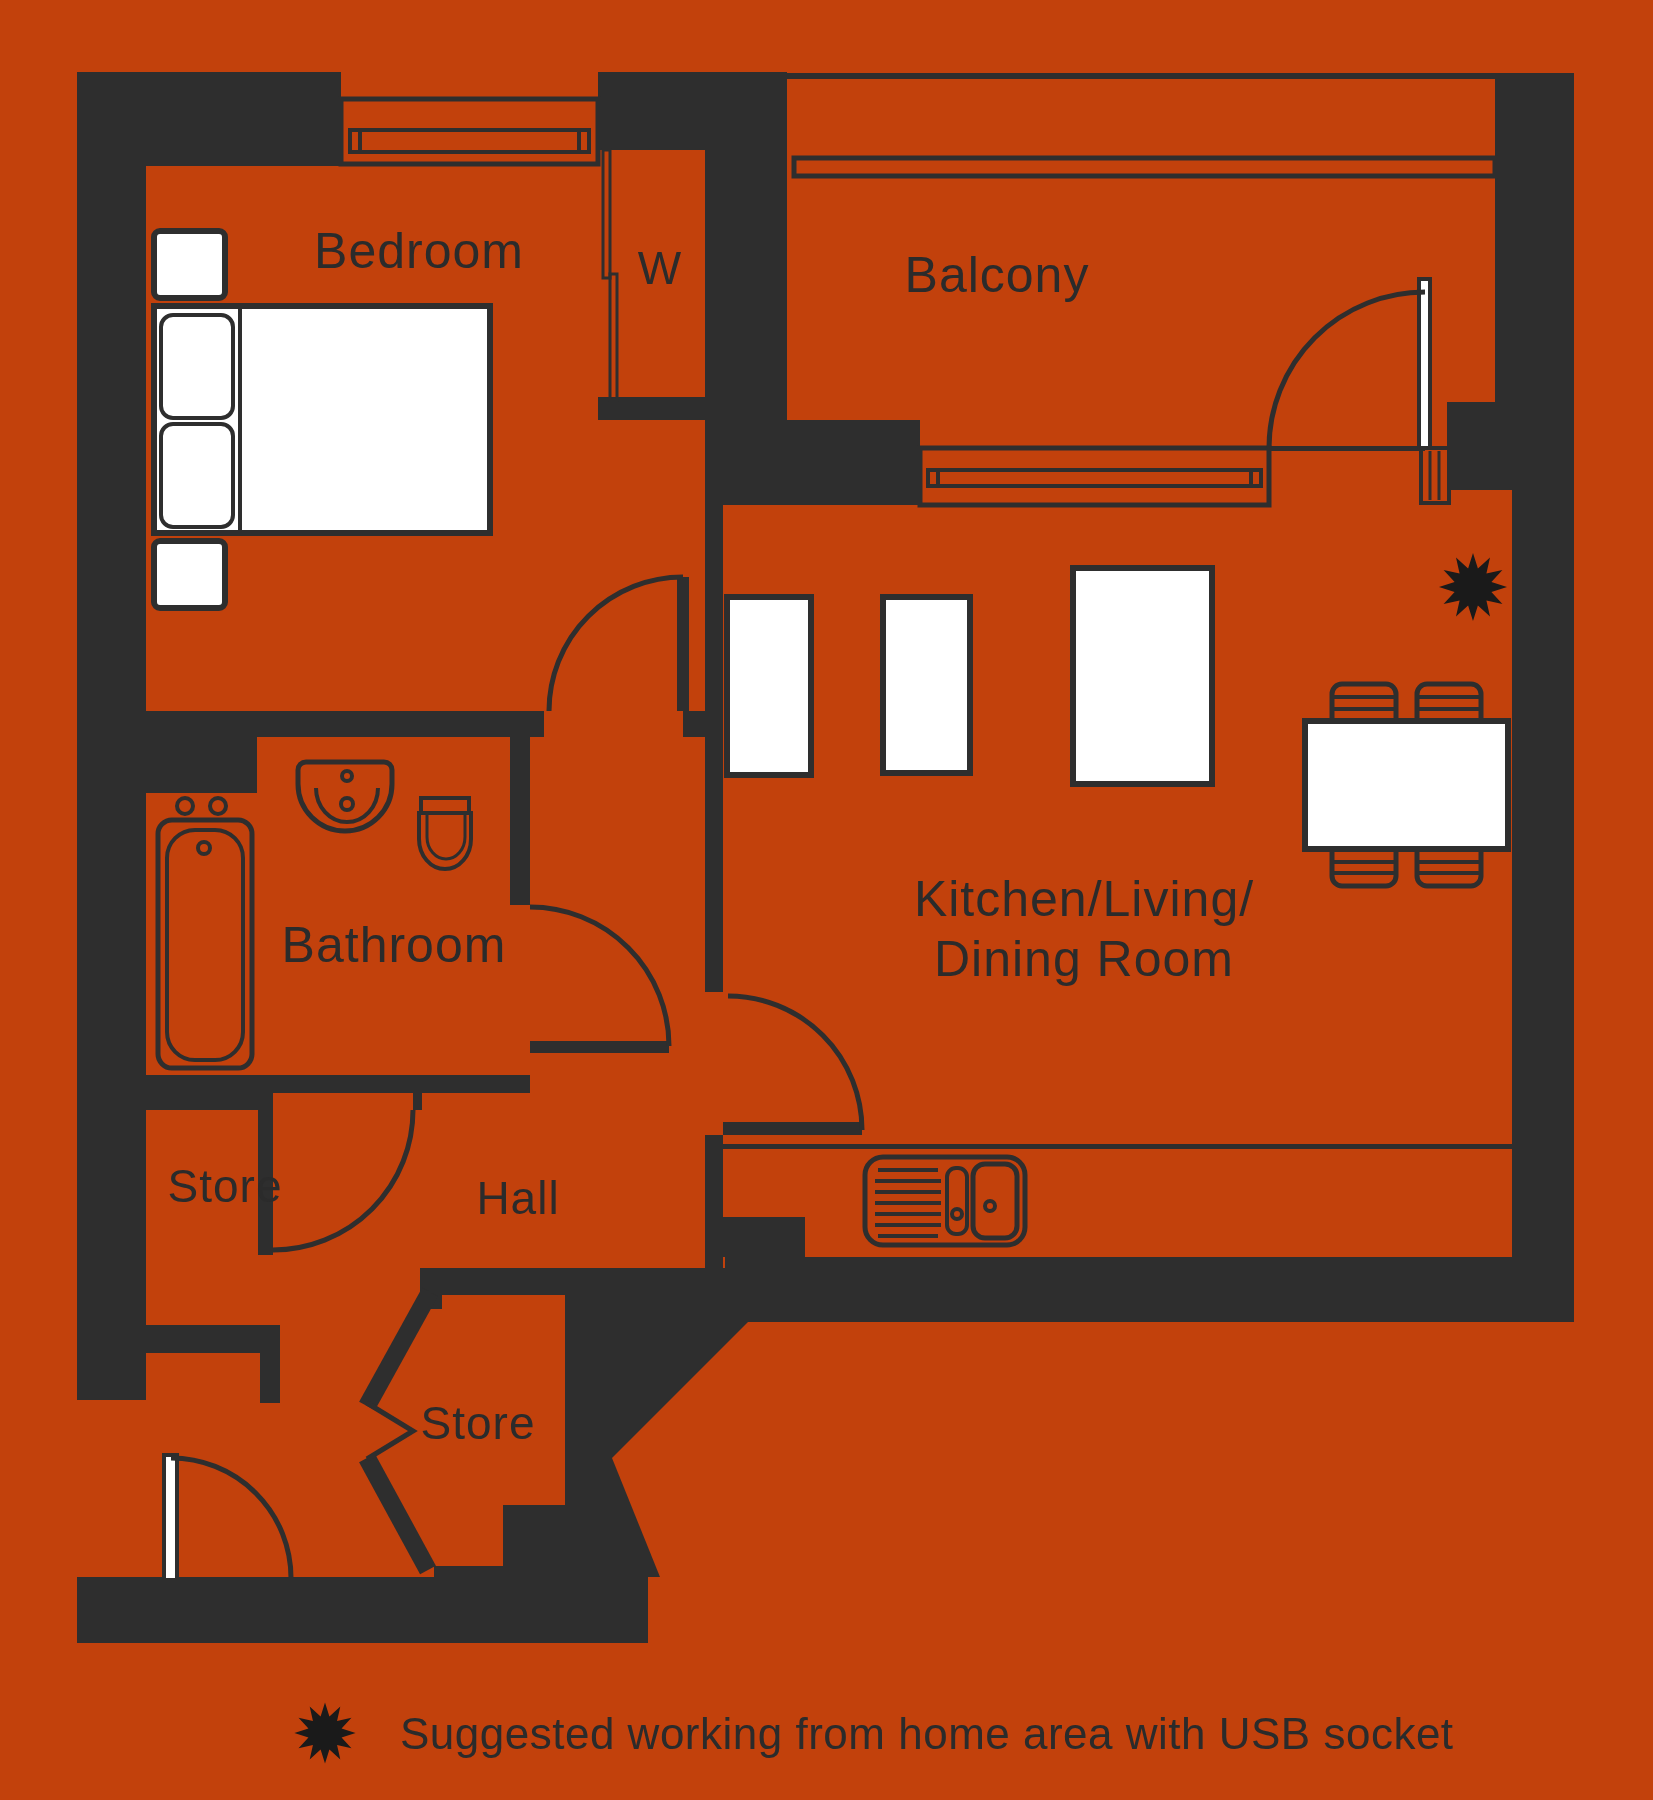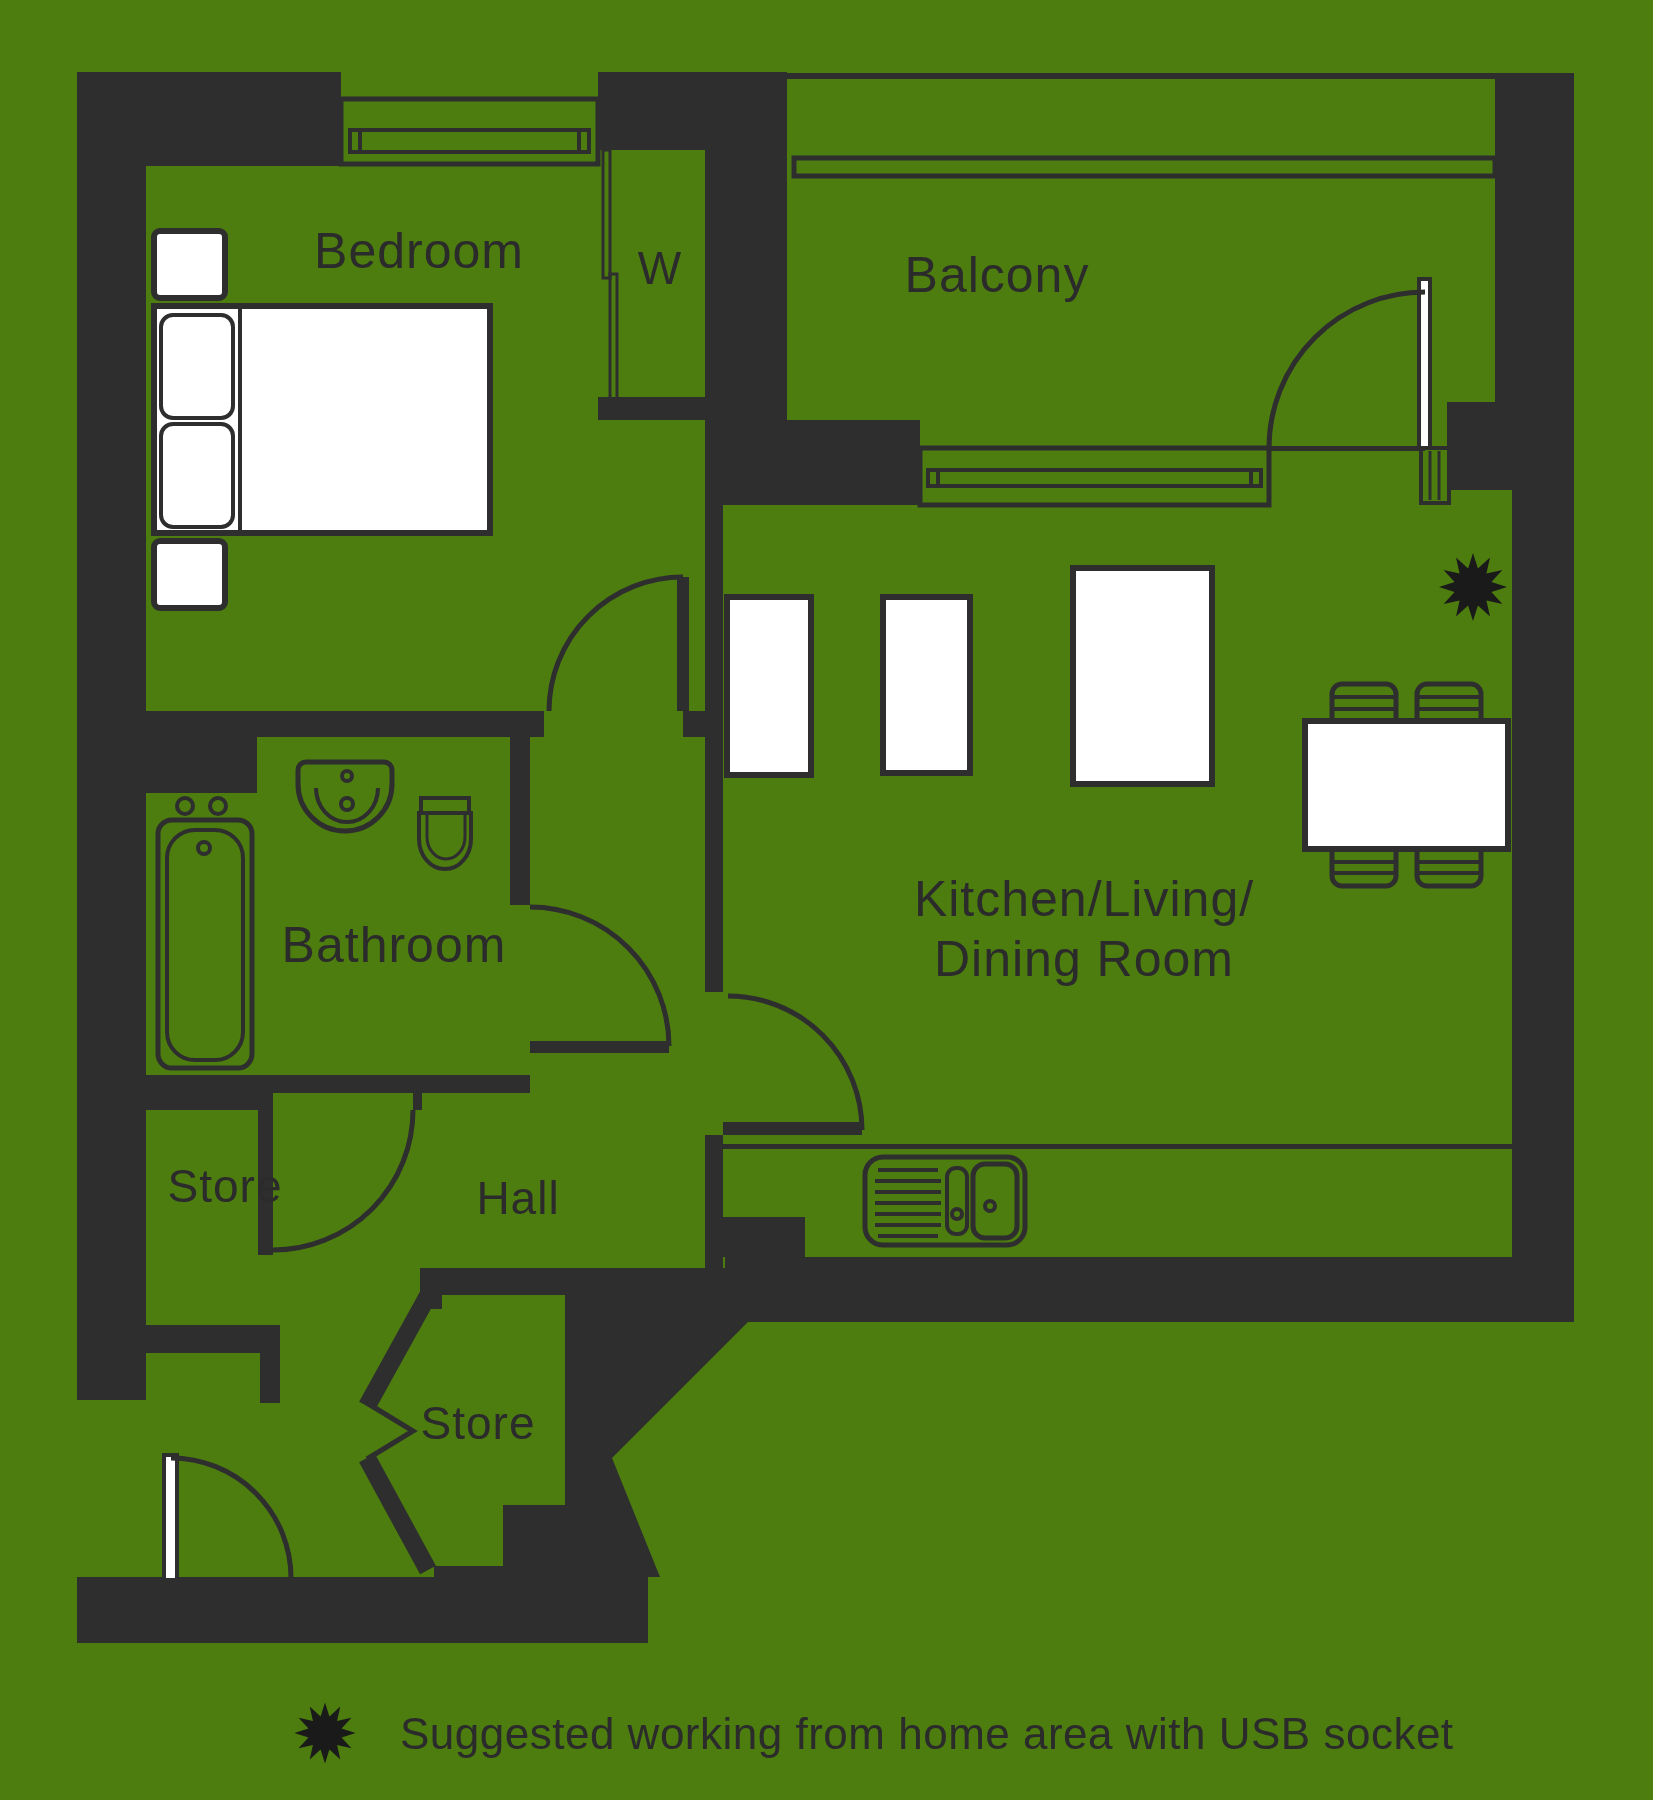--- a/index.html
+++ b/index.html
@@ -1,16 +1,16 @@
 <!DOCTYPE html>
 <html><head>
 <meta charset="utf-8">
 <style>
   html,body{margin:0;padding:0;background:#ffffff;}
-  .page{position:relative;width:1653px;height:1800px;background:#4d7c0f;overflow:hidden;
+  .page{position:relative;width:1653px;height:1800px;background:#c2410c;overflow:hidden;
         font-family:"Liberation Sans", sans-serif;}
   svg{display:block;width:1653px;height:1800px;}
   .wall{fill:#2e2e2e;stroke:none;}
   .thick-line{stroke:#2e2e2e;fill:none;}
   .furn{fill:#ffffff;stroke:#2e2e2e;stroke-width:6;}
   .furn4{fill:#ffffff;stroke:#2e2e2e;stroke-width:4;}
   .line5{fill:none;stroke:#2e2e2e;stroke-width:5;}
   .line4{fill:none;stroke:#2e2e2e;stroke-width:4;}
   .line3{fill:none;stroke:#2e2e2e;stroke-width:3;}
   .arc{fill:none;stroke:#2e2e2e;stroke-width:5;}

